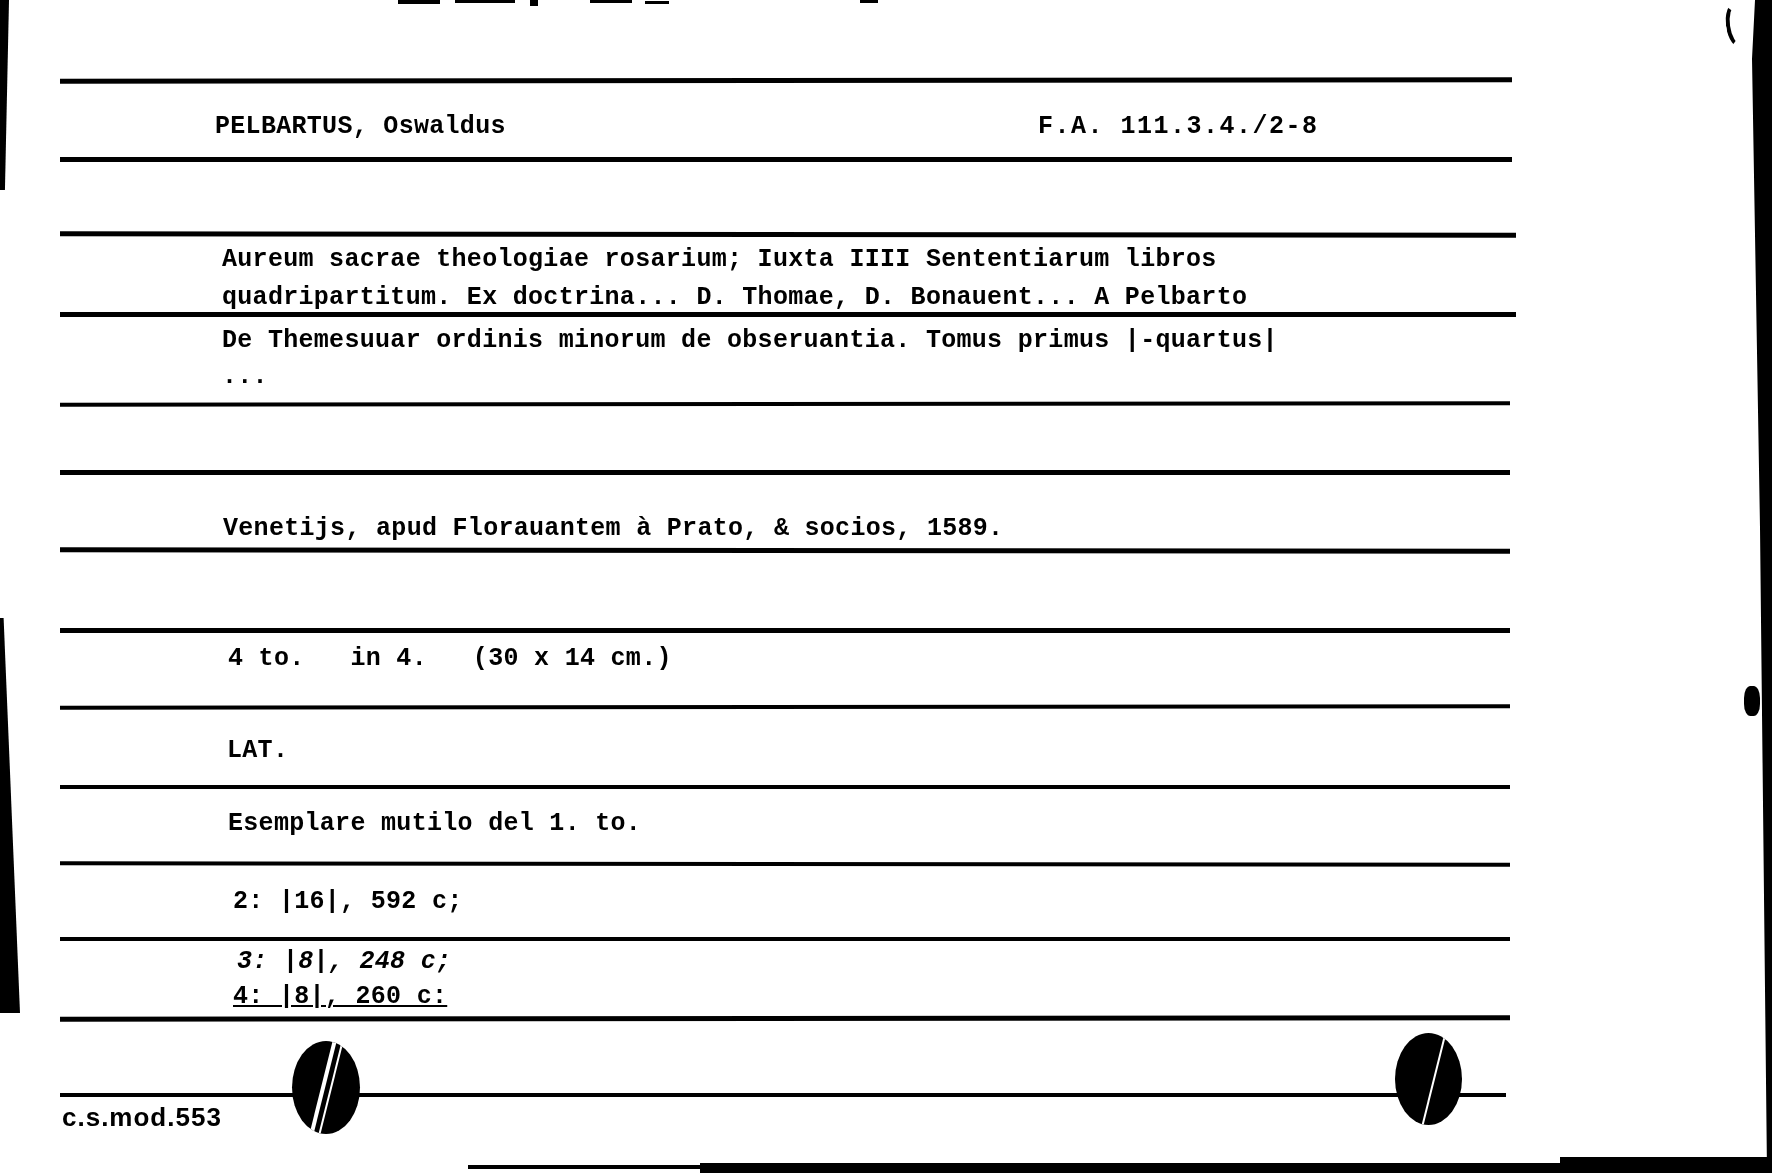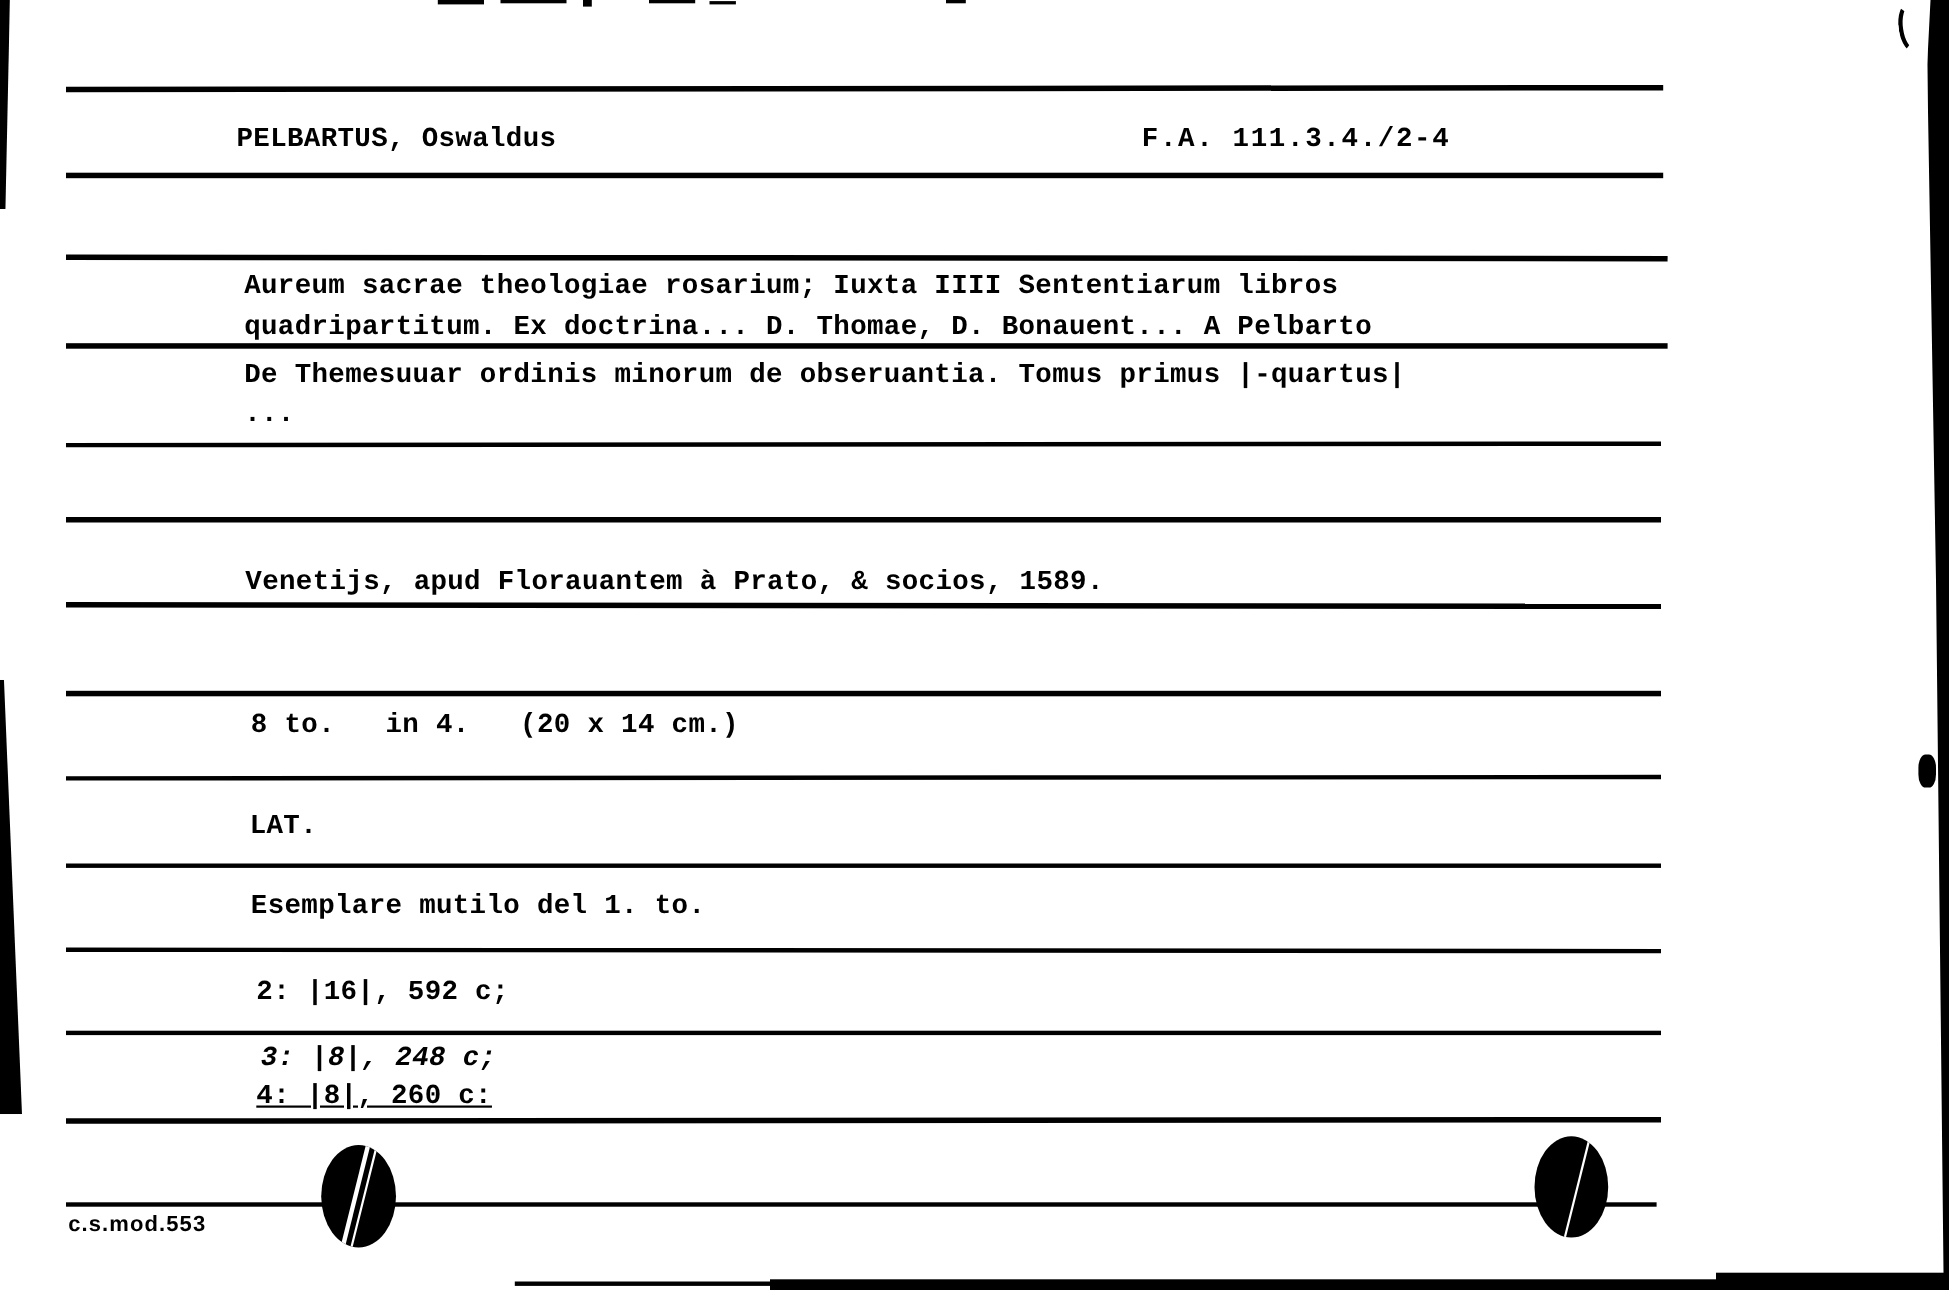--- a/index.html
+++ b/index.html
@@ -3,21 +3,21 @@
 <meta charset="utf-8">
 <style>
   html,body{margin:0;padding:0;background:#ffffff;}
   .scan{position:relative;width:1772px;height:1173px;background:#ffffff;overflow:hidden;
         font-family:"Liberation Mono","DejaVu Sans Mono",monospace;color:#000;}
   .rule{position:absolute;background:#000;}
   .t{position:absolute;font-weight:bold;font-size:25px;line-height:30px;white-space:pre;
      letter-spacing:0.3px;color:#000;}
   .callnum{letter-spacing:1.5px;}
   .form-number{position:absolute;font-family:"Liberation Sans","DejaVu Sans",sans-serif;
-     font-weight:bold;font-size:20px;letter-spacing:1px;color:#000;}
+     font-weight:bold;font-size:26px;letter-spacing:1px;color:#000;}
   .hole{position:absolute;background:#000;border-radius:50%;overflow:hidden;}
   .streak{position:absolute;display:block;background:#fff;}
   .s1{width:4px;height:120%;left:42%;top:-10%;transform:rotate(14deg);}
   .s2{width:2px;height:120%;left:56%;top:-10%;transform:rotate(14deg);}
   .artifact{position:absolute;background:#000;}
   .paren-mark{position:absolute;width:16px;height:38px;border:4px solid transparent;
      border-left:4px solid #000;border-radius:50%;background:transparent;transform:rotate(-8deg);}
 </style>
 </head>
 <body>
@@ -33,30 +33,30 @@
   <div class="rule" style="top:548px;left:60px;width:1450px;height:5px;transform:rotate(0.05deg);"></div>
   <div class="rule" style="top:628px;left:60px;width:1450px;height:5px;"></div>
   <div class="rule" style="top:705px;left:60px;width:1450px;height:4px;transform:rotate(-0.05deg);"></div>
   <div class="rule" style="top:785px;left:60px;width:1450px;height:4px;"></div>
   <div class="rule" style="top:862px;left:60px;width:1450px;height:4px;transform:rotate(0.05deg);"></div>
   <div class="rule" style="top:937px;left:60px;width:1450px;height:4px;"></div>
   <div class="rule" style="top:1016px;left:60px;width:1450px;height:5px;transform:rotate(-0.05deg);"></div>
   <div class="rule" style="top:1093px;left:60px;width:1446px;height:4px;"></div>
 
   <div class="t" style="top:112px;left:215px;">PELBARTUS, Oswaldus</div>
-  <div class="t callnum" style="top:112px;left:1038px;">F.A. 111.3.4./2-4</div>
+  <div class="t callnum" style="top:112px;left:1038px;">F.A. 111.3.4./2-8</div>
 
   <div class="t" style="top:245px;left:222px;">Aureum sacrae theologiae rosarium; Iuxta IIII Sententiarum libros</div>
   <div class="t" style="top:326px;left:222px;">De Themesuuar ordinis minorum de obseruantia. Tomus primus |-quartus|</div>
   <div class="t" style="top:283px;left:222px;">quadripartitum. Ex doctrina... D. Thomae, D. Bonauent... A Pelbarto</div>
   <div class="t" style="top:362px;left:222px;">...</div>
 
   <div class="t" style="top:514px;left:223px;">Venetijs, apud Florauantem à Prato, &amp; socios, 1589.</div>
 
-  <div class="t" style="top:644px;left:228px;">8 to.   in 4.   (20 x 14 cm.)</div>
+  <div class="t" style="top:644px;left:228px;">4 to.   in 4.   (30 x 14 cm.)</div>
 
   <div class="t" style="top:736px;left:227px;">LAT.</div>
 
   <div class="t" style="top:809px;left:228px;">Esemplare mutilo del 1. to.</div>
 
   <div class="t" style="top:887px;left:233px;">2: |16|, 592 c;</div>
   <div class="t" style="top:947px;left:237px;font-style:italic;">3: |8|, 248 c;</div>
   <div class="t" style="top:982px;left:233px;text-decoration:underline;">4: |8|, 260 c:</div>
 
   <div class="form-number" style="top:1102px;left:62px;">c.s.mod.553</div>

